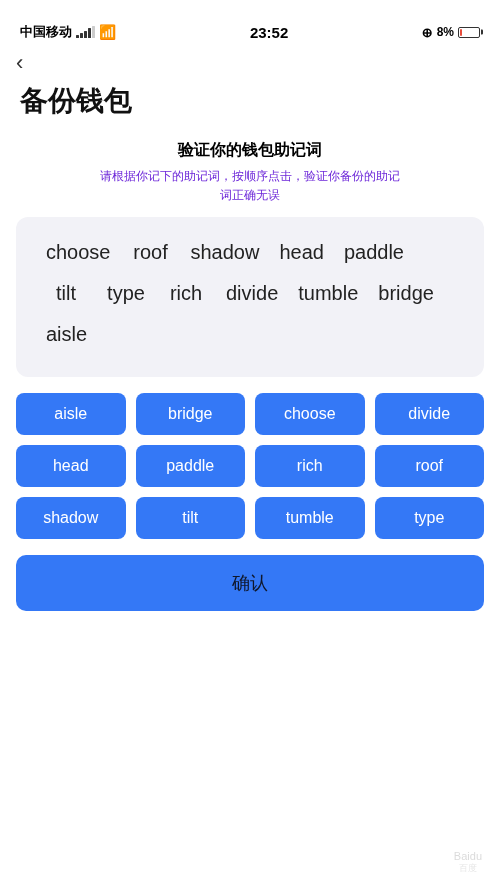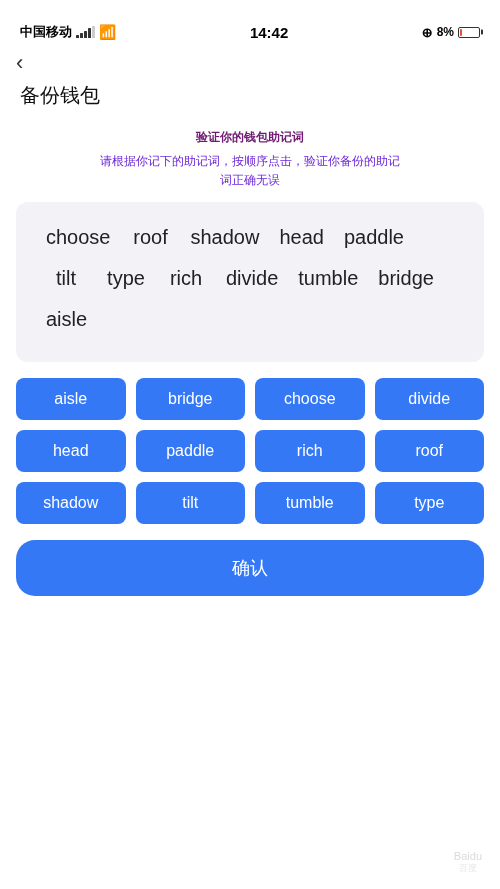--- a/index.html
+++ b/index.html
@@ -95,31 +95,31 @@
     }
     .back-arrow {
       font-size: 22px;
       color: #333;
       line-height: 1;
     }
 
     
     .page-title {
       padding: 4px 20px 20px 20px;
-      font-size: 20px;
-      font-weight: 400;
+      font-size: 28px;
+      font-weight: 700;
       color: #111;
     }
 
     
     .section-title {
       text-align: center;
-      font-size: 12px;
+      font-size: 16px;
       font-weight: 600;
-      color: #701a75;
+      color: #000000;
       margin-bottom: 6px;
     }
     .section-desc {
       text-align: center;
       font-size: 12px;
       color: #6d28d9;
       line-height: 1.6;
       padding: 0 20px;
       margin-bottom: 12px;
     }
@@ -162,23 +162,23 @@
       font-size: 16px;
       font-weight: 500;
       cursor: pointer;
       text-align: center;
     }
 
     
     .confirm-btn {
       margin: 4px 16px 16px 16px;
       background: #3478f6;
-      color: #ffffff;
+      color: #0f172a;
       border: none;
-      border-radius: 19px;
+      border-radius: 10px;
       width: calc(100% - 32px);
       padding: 16px;
       font-size: 18px;
       font-weight: 500;
       cursor: pointer;
       text-align: center;
     }
 
     
     .watermark {
@@ -202,21 +202,21 @@
     <span>中国移动</span>
     <span class="signal-bars">
       <span class="signal-bar" style="height:3px;"></span>
       <span class="signal-bar" style="height:5px;"></span>
       <span class="signal-bar" style="height:7px;"></span>
       <span class="signal-bar" style="height:10px;"></span>
       <span class="signal-bar" style="height:12px; background:#ccc;"></span>
     </span>
     <span class="wifi-icon">📶</span>
   </div>
-  <div class="status-center">14:42</div>
+  <div class="status-center">23:52</div>
   <div class="status-right">
     <span style="font-size:13px;">⊕</span>
     <span>8%</span>
     <span class="battery-icon">
       <span class="battery-body">
         <span class="battery-fill"></span>
       </span>
     </span>
   </div>
 </div>

